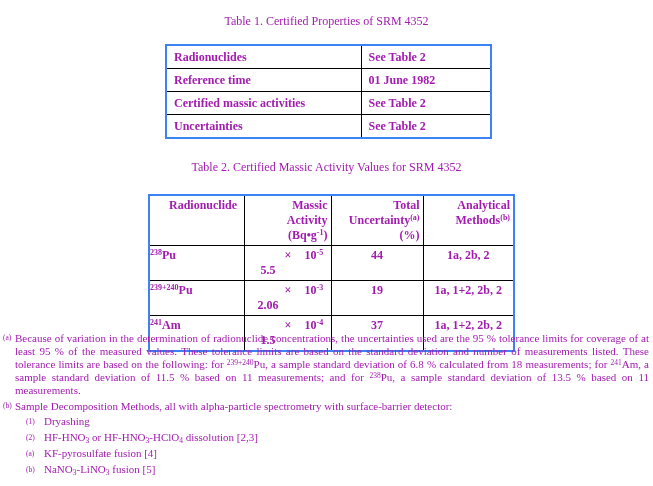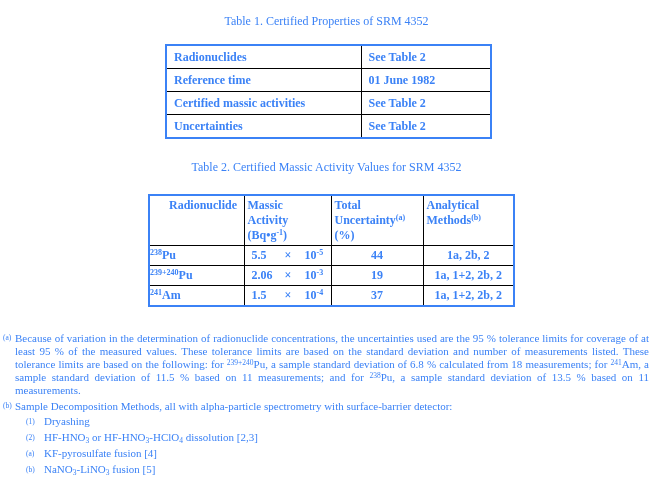--- a/index.html
+++ b/index.html
@@ -1,39 +1,39 @@
 <!DOCTYPE html>
 <html><head>
 <meta charset="utf-8">
 <style>
   html,body{margin:0;padding:0;background:#ffffff;}
   .page{
     position:relative;width:653px;height:486px;background:#ffffff;
-    font-family:"Liberation Serif", serif;color:#3b82f6;overflow:hidden;
+    font-family:"Liberation Serif", serif;color:#a21caf;overflow:hidden;
   }
   .caption{position:absolute;left:0;width:653px;text-align:center;font-size:12px;}
   #t1cap{top:14px;}
   #t2cap{top:160px;}
 
   table{border-collapse:collapse;position:absolute;table-layout:fixed;border:2px solid #3b82f6;}
   td,th{border:1px solid #000;overflow:hidden;}
 
   #t1{top:44px;left:165px;width:325px;}
   #t1 td{font-weight:bold;font-size:12px;height:22px;padding:0 4px 0 7px;vertical-align:middle;text-align:left;}
 
   #t2{top:194px;left:148px;width:365px;}
   #t2 th,#t2 td{font-size:12px;font-weight:bold;vertical-align:top;line-height:15px;padding:2px 3px;}
-  #t2 th{text-align:left;}
+  #t2 th{text-align:right;}
   #t2 th.first{text-align:left;padding-left:19px;height:44px;}
   #t2 td.nuc{text-align:left;padding-left:0;}
   #t2 td.unc,#t2 td.met{text-align:center;}
   #t2 td.met{padding-left:10px;padding-right:10px;}
 
   .ma{display:flex;align-items:flex-start;padding-left:4px;}
-  .ma .m{width:33px;text-align:left;}
+  .ma .m{width:33px;text-align:center;margin-top:15px;}
   .ma .x{width:20px;text-align:left;}
 
   sup.s{font-size:8px;vertical-align:4px;line-height:0;}
   sup.hs{font-size:8px;vertical-align:4px;line-height:0;}
 
   .fns{position:absolute;top:332px;left:0;width:653px;font-size:11px;line-height:13px;}
   .fn{position:relative;margin:0;padding-left:15px;padding-right:4px;text-align:justify;}
   .fn-plain{text-align:left;margin-top:3px;}
   .mark{position:absolute;left:3px;top:-1px;font-size:7.5px;}
   .fn sup, .itext sup{font-size:7.5px;vertical-align:3px;line-height:0;}

